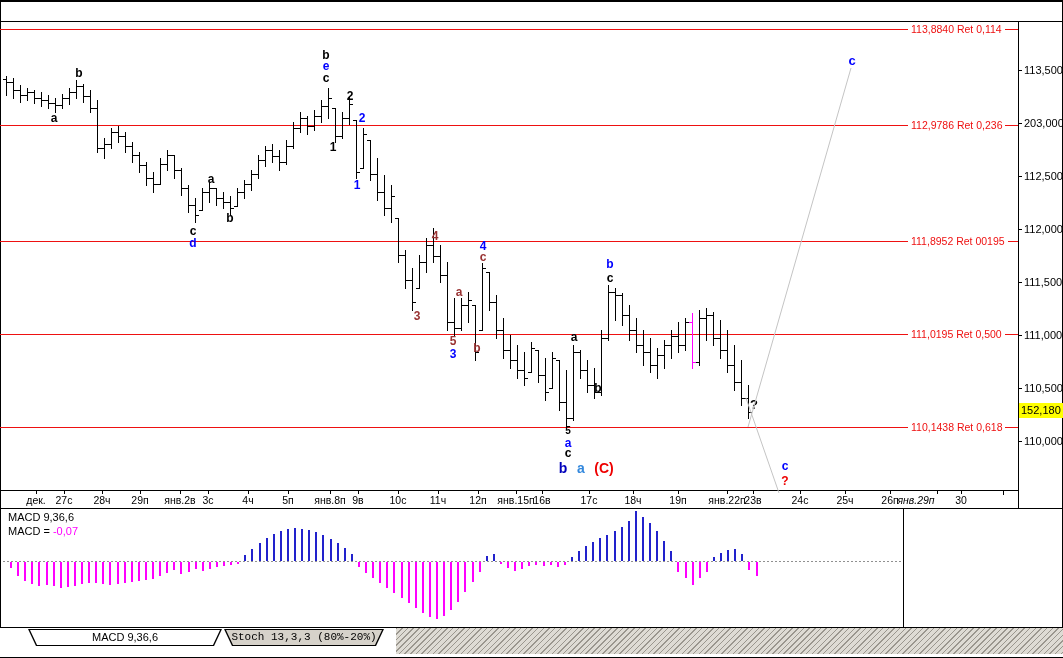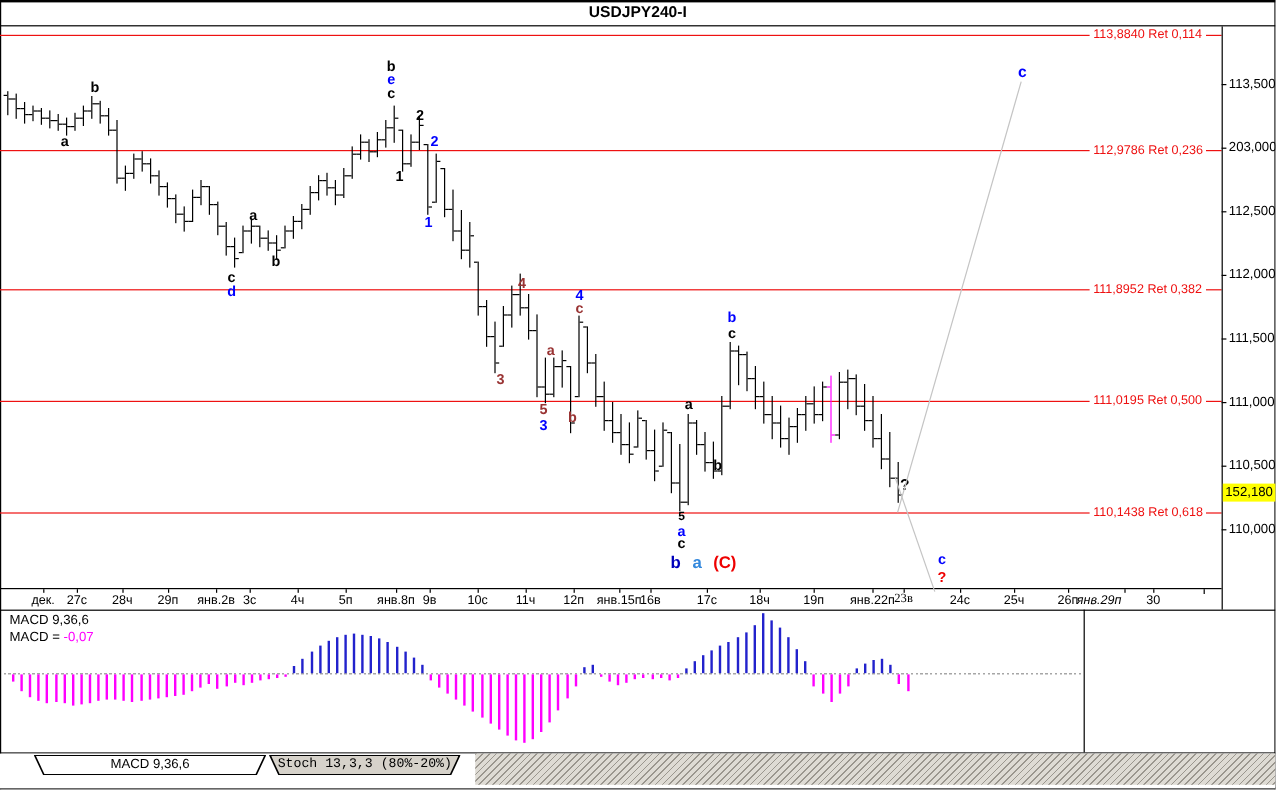--- a/index.html
+++ b/index.html
@@ -33,30 +33,29 @@
 </head>
 <body>
 
 <div id="stage">
 
   <div class="abs bl" style="left:0;top:0;width:1063px;height:2px;"></div>
   <div class="abs bl" style="left:0;top:656px;width:1063px;height:2px;"></div>
   <div class="abs bl" style="left:0;top:0;width:1px;height:658px;"></div>
   <div class="abs bl" style="left:1062px;top:0;width:1px;height:658px;"></div>
 
-  <div id="title" class="abs lbl">USDJPY240-I</div>
   <div class="abs bl" style="left:0;top:21px;width:1063px;height:1px;"></div>
 
   <div class="abs" id="plot" style="left:0;top:0;width:1063px;height:658px;">
       <div class="abs lbl" style="left: 0px; top: 29px; width: 1018px; height: 1px; background: rgb(238, 17, 17);"></div>
       <div class="abs lbl fib-label" style="left: 908px; top: 24px; color: rgb(238, 17, 17);">113,8840 Ret 0,114</div>
       <div class="abs lbl" style="left: 0px; top: 125px; width: 1018px; height: 1px; background: rgb(238, 17, 17);"></div>
       <div class="abs lbl fib-label" style="left: 908px; top: 120px; color: rgb(238, 17, 17);">112,9786 Ret 0,236</div>
       <div class="abs lbl" style="left: 0px; top: 241px; width: 1018px; height: 1px; background: rgb(238, 17, 17);"></div>
-      <div class="abs lbl fib-label" style="left: 908px; top: 236px; color: rgb(238, 17, 17);">111,8952 Ret 0,382</div>
+      <div class="abs lbl fib-label" style="left: 908px; top: 236px; color: rgb(238, 17, 17);">111,8952 Ret 00195</div>
       <div class="abs lbl" style="left: 0px; top: 334px; width: 1018px; height: 1px; background: rgb(238, 17, 17);"></div>
       <div class="abs lbl fib-label" style="left: 908px; top: 329px; color: rgb(238, 17, 17);">111,0195 Ret 0,500</div>
       <div class="abs lbl" style="left: 0px; top: 427px; width: 1018px; height: 1px; background: rgb(238, 17, 17);"></div>
       <div class="abs lbl fib-label" style="left: 908px; top: 422px; color: rgb(238, 17, 17);">110,1438 Ret 0,618</div>
       <div class="abs lbl" style="left: 1018px; top: 70px; width: 4px; height: 1px; background: rgb(0, 0, 0);"></div>
       <div class="abs lbl ptick-label" style="left: 1024px; top: 65px;">113,500</div>
       <div class="abs lbl" style="left: 1018px; top: 123px; width: 4px; height: 1px; background: rgb(0, 0, 0);"></div>
       <div class="abs lbl ptick-label" style="left: 1024px; top: 118px;">203,000</div>
       <div class="abs lbl" style="left: 1018px; top: 176px; width: 4px; height: 1px; background: rgb(0, 0, 0);"></div>
       <div class="abs lbl ptick-label" style="left: 1024px; top: 171px;">112,500</div>
@@ -102,21 +101,21 @@
       <div class="abs lbl ttick-label" style="left: 508px; top: 495px; width: 68px;">16в</div>
       <div class="abs lbl" style="left: 589px; top: 491px; width: 1px; height: 3px; background: rgb(0, 0, 0);"></div>
       <div class="abs lbl ttick-label" style="left: 555px; top: 495px; width: 68px;">17с</div>
       <div class="abs lbl" style="left: 633px; top: 491px; width: 1px; height: 3px; background: rgb(0, 0, 0);"></div>
       <div class="abs lbl ttick-label" style="left: 599px; top: 495px; width: 68px;">18ч</div>
       <div class="abs lbl" style="left: 678px; top: 491px; width: 1px; height: 3px; background: rgb(0, 0, 0);"></div>
       <div class="abs lbl ttick-label" style="left: 644px; top: 495px; width: 68px;">19п</div>
       <div class="abs lbl" style="left: 727px; top: 491px; width: 1px; height: 3px; background: rgb(0, 0, 0);"></div>
       <div class="abs lbl ttick-label" style="left: 693px; top: 495px; width: 68px;">янв.22п</div>
       <div class="abs lbl" style="left: 753px; top: 491px; width: 1px; height: 3px; background: rgb(0, 0, 0);"></div>
-      <div class="abs lbl ttick-label" style="left: 719px; top: 495px; width: 68px; font-family: Liberation Serif, serif;">23в</div>
+      <div class="abs lbl ttick-label" style="left: 719px; top: 495px; width: 68px;">23в</div>
       <div class="abs lbl" style="left: 800px; top: 491px; width: 1px; height: 3px; background: rgb(0, 0, 0);"></div>
       <div class="abs lbl ttick-label" style="left: 766px; top: 495px; width: 68px;">24с</div>
       <div class="abs lbl" style="left: 845px; top: 491px; width: 1px; height: 3px; background: rgb(0, 0, 0);"></div>
       <div class="abs lbl ttick-label" style="left: 811px; top: 495px; width: 68px;">25ч</div>
       <div class="abs lbl" style="left: 890px; top: 491px; width: 1px; height: 3px; background: rgb(0, 0, 0);"></div>
       <div class="abs lbl ttick-label" style="left: 856px; top: 495px; width: 68px;">26п</div>
       <div class="abs lbl" style="left: 937px; top: 491px; width: 1px; height: 3px; background: rgb(0, 0, 0);"></div>
       <div class="abs lbl ttick-label" style="left: 882px; top: 495px; width: 68px; font-style: italic;">янв.29п</div>
       <div class="abs lbl" style="left: 961px; top: 491px; width: 1px; height: 3px; background: rgb(0, 0, 0);"></div>
       <div class="abs lbl ttick-label" style="left: 927px; top: 495px; width: 68px;">30</div>

